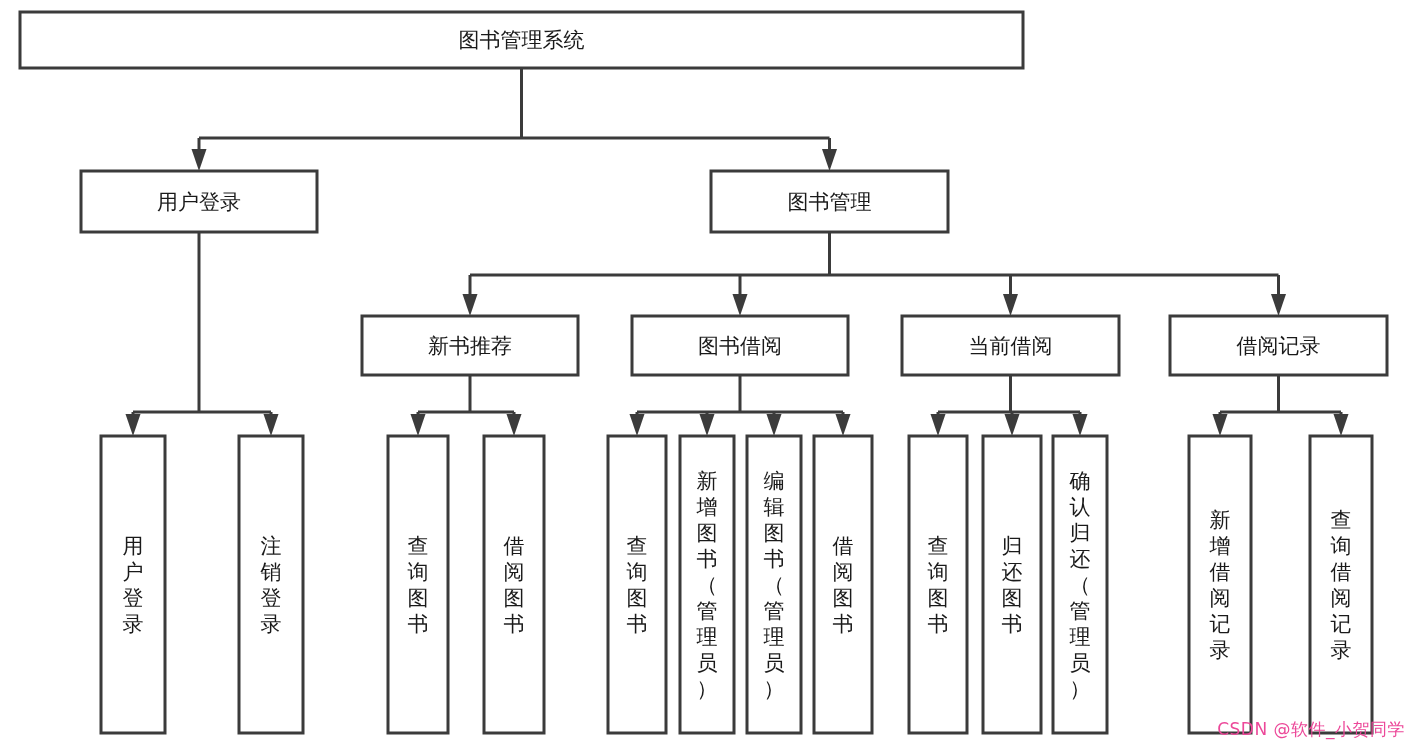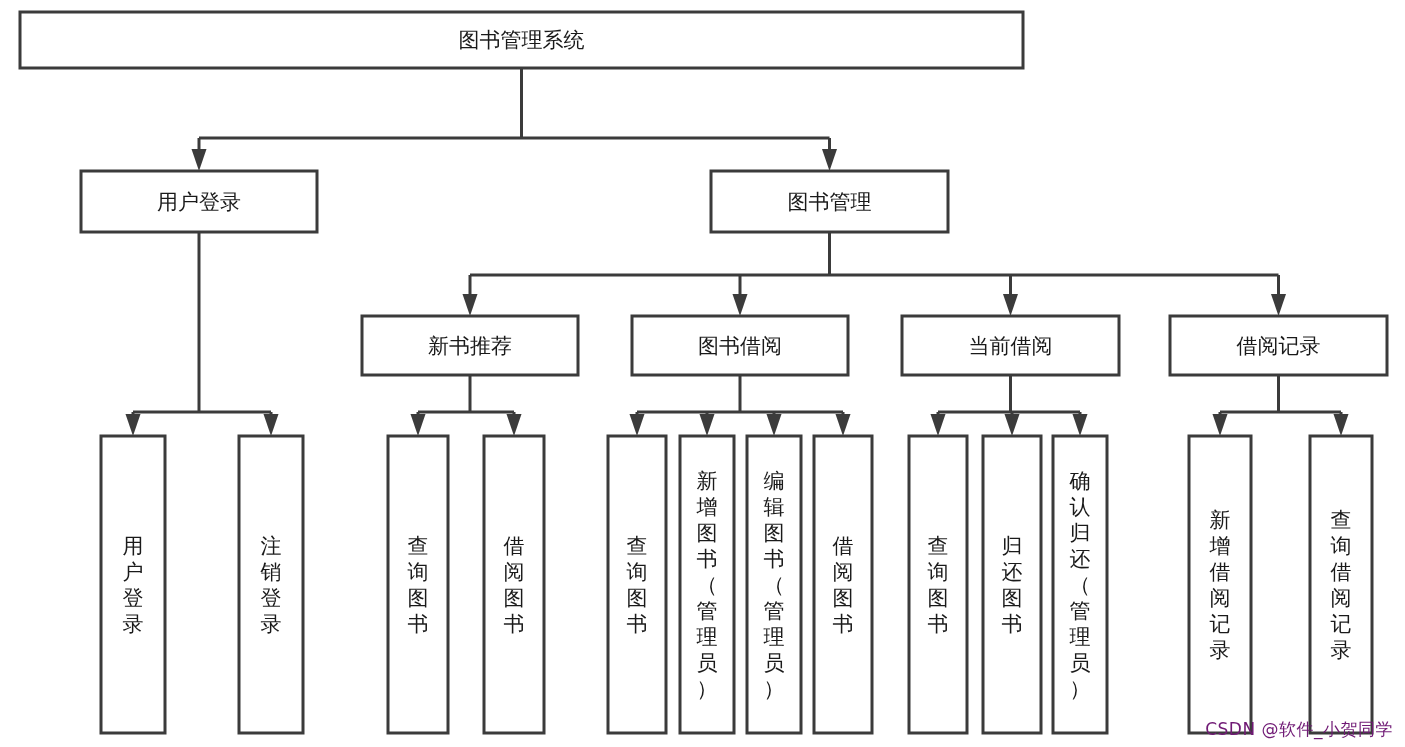--- a/index.html
+++ b/index.html
@@ -50,25 +50,25 @@
     dominant-baseline: middle;
   }
   .node-label-v {
     font-family: "DejaVu Sans", "Liberation Sans", sans-serif;
     font-size: 21px;
     fill: #1a1a1a;
     text-anchor: middle;
   }
   .watermark {
     position: absolute;
-    right: 12px;
+    right: 0;
     bottom: 6px;
     font-family: "DejaVu Sans", "Liberation Sans", sans-serif;
     font-size: 17px;
-    color: #701a75;
+    color: #ec4899;
     letter-spacing: 0.5px;
     white-space: nowrap;
     pointer-events: none;
   }
 </style>
 </head>
 <body>
 
 <div id="diagram-root">
   <svg id="flowchart" viewBox="0 0 1405 747">

